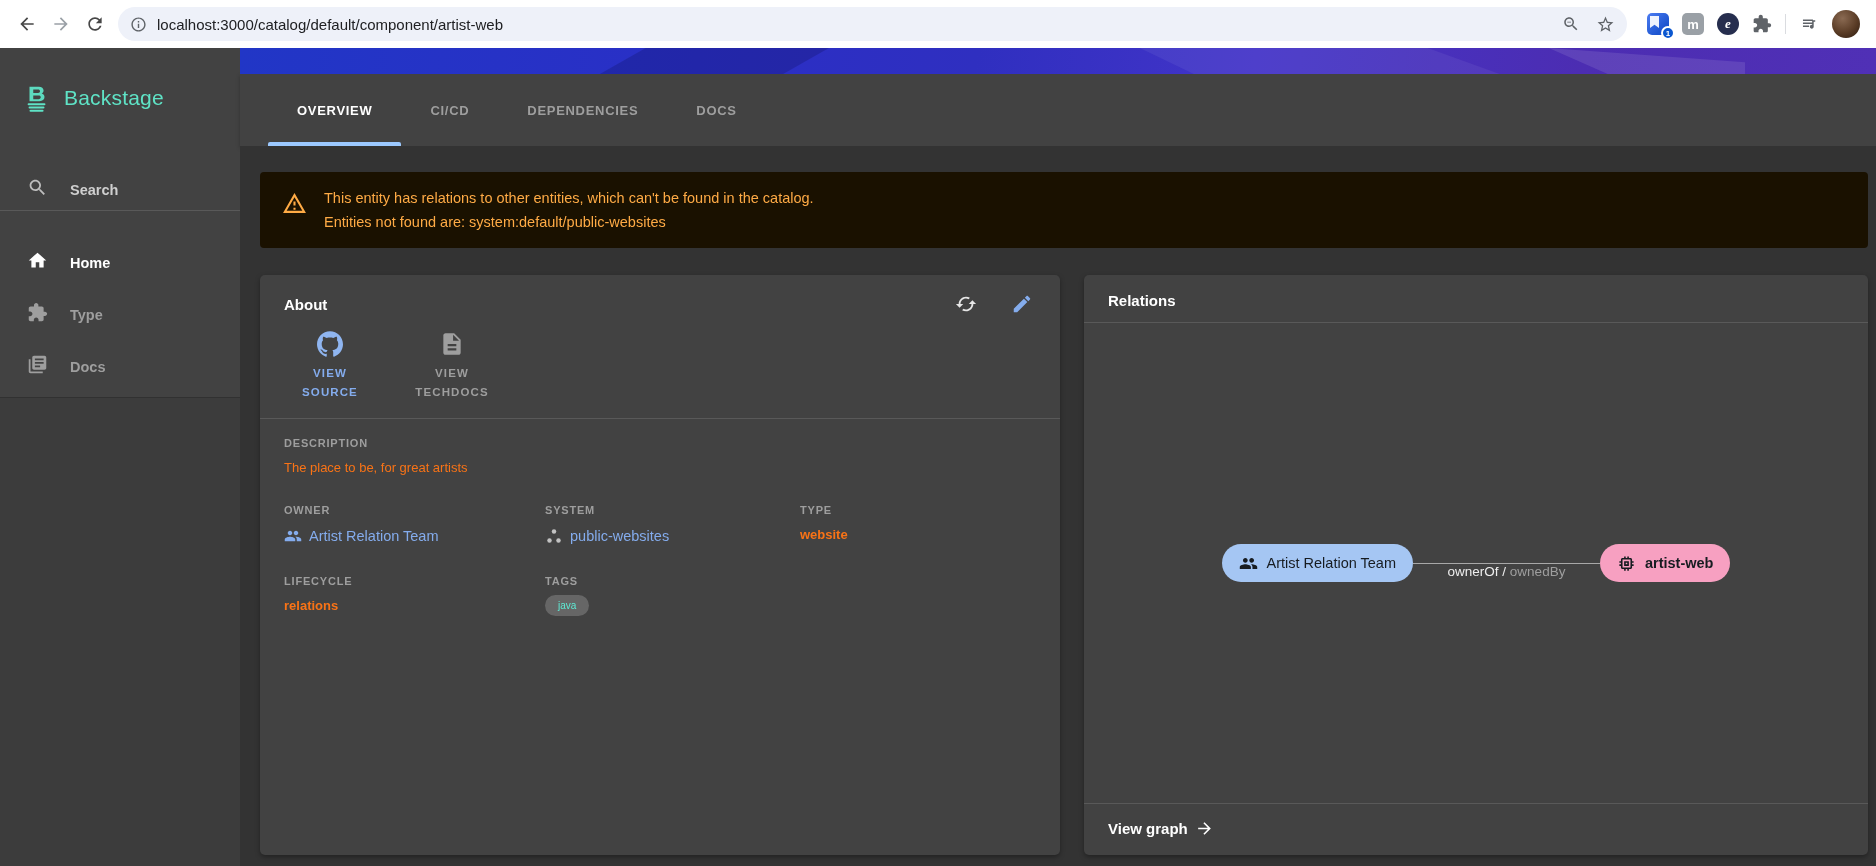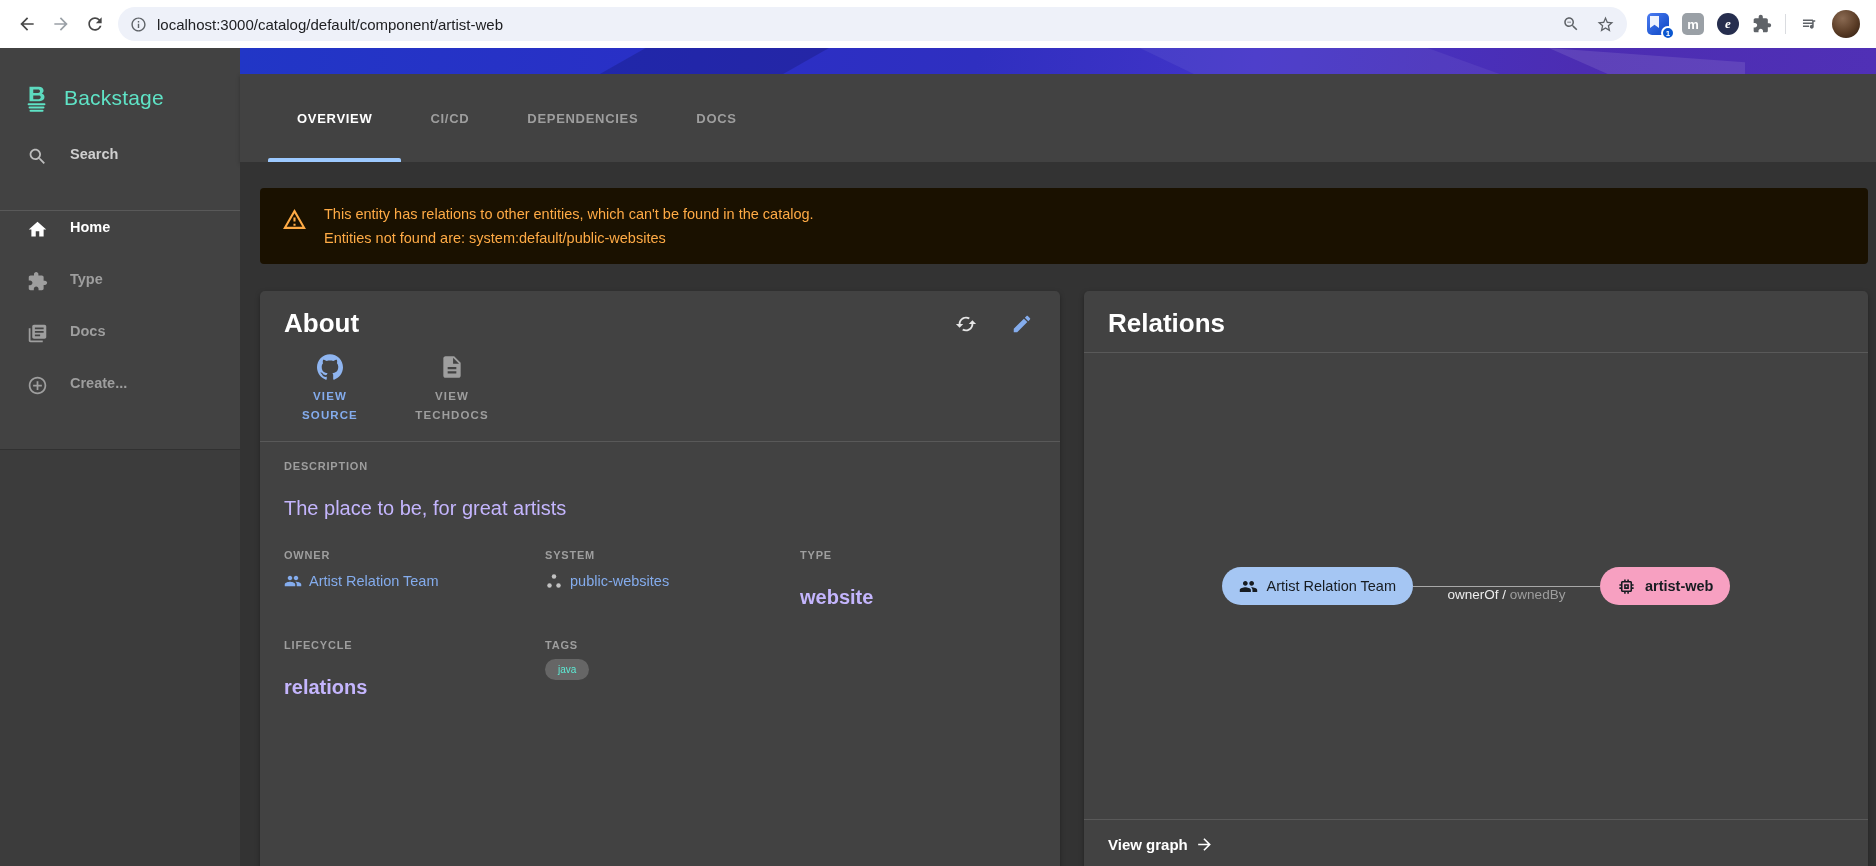--- a/index.html
+++ b/index.html
@@ -28,21 +28,21 @@
   .ext-e { background:#262e4e; border-radius:50%; font-family:"Liberation Serif",serif; font-style:italic; }
   .chrome-sep { width:1px; height:20px; background:#dadce0; }
   .avatar { width:28px; height:28px; border-radius:50%;
             background:radial-gradient(circle at 38% 30%, #8a6a52 0%, #5a3c26 55%, #2b1a0e 100%); }
 
   
   .app { display:flex; height:824px; }
   .sidebar { width:240px; background:#424242; display:flex; flex-direction:column; padding-top:28px; flex:0 0 auto; }
   .logo-row { height:44px; display:flex; align-items:center; gap:12px; padding-left:22px; }
   .logo-text { font-size:21px; font-weight:500; letter-spacing:.2px; }
-  .side-item { height:48px; display:flex; align-items:flex-start; gap:22px; padding-left:27px;
+  .side-item { height:48px; display:flex; align-items:flex-end; gap:22px; padding-left:27px;
                font-size:14.5px; font-weight:700; color:#9e9e9e; cursor:pointer; }
   .side-item svg { width:21px; height:21px; flex:0 0 auto; }
   .side-search { margin-top:26px; color:#cfcfcf; }
   .side-divider { border-top:1px solid rgba(255,255,255,.12); margin:12px 0 8px; }
   .side-item.active { color:#fff; }
   .side-item { height:52px; }
   .sidebar-lower { flex:1; margin-top:22px; background:rgba(0,0,0,.08); border-top:1px solid rgba(0,0,0,.18); }
 
   .main { flex:1; display:flex; flex-direction:column; min-width:0; }
 
@@ -50,54 +50,54 @@
   .band { height:26px; position:relative; overflow:hidden;
           background:linear-gradient(97deg,#2136c6 0%,#2a2fc6 28%,#2f2fc0 45%,#4334c8 62%,#4c2db2 82%,#5030b6 100%); }
   .band .shard1 { position:absolute; left:22%; top:0; width:14%; height:100%;
                   background:rgba(0,0,40,.18); clip-path:polygon(20% 0,100% 0,80% 100%,0 100%); }
   .band .shard2 { position:absolute; left:55%; top:0; width:22%; height:100%;
                   background:rgba(255,255,255,.06); clip-path:polygon(0 0,80% 0,100% 100%,15% 100%); }
   .band .shard3 { position:absolute; left:80%; top:0; width:12%; height:100%;
                   background:rgba(255,255,255,.10); clip-path:polygon(0 0,100% 55%,100% 100%,30% 100%); }
 
   
-  .tabbar { height:88px; background:#424242; display:flex; padding-left:28px; box-shadow:0 2px 4px rgba(0,0,0,.25); }
+  .tabbar { height:72px; background:#424242; display:flex; padding-left:28px; box-shadow:0 2px 4px rgba(0,0,0,.25); }
   .tab { display:flex; align-items:center; padding:0 29px; font-size:13px; font-weight:700;
          letter-spacing:.7px; color:#9e9e9e; position:relative; cursor:pointer; }
   .tab.active { color:#fff; }
   .tab.active::after { content:""; position:absolute; left:0; right:0; bottom:0; height:4px; border-radius:2px 2px 0 0; }
 
   
   .content { flex:1; background:#333; padding:26px 8px 0 20px; min-width:0; }
 
   .banner { border-radius:4px; padding:14px 22px; display:flex; gap:17px; align-items:flex-start; }
   .banner svg { width:25px; height:25px; margin-top:5px; flex:0 0 auto; }
   .banner-text { font-size:14.5px; line-height:24px; }
 
   .cards { display:flex; gap:24px; margin-top:27px; height:580px; }
   .card { background:#424242; border-radius:5px; box-shadow:0 2px 5px rgba(0,0,0,.35); display:flex; flex-direction:column; }
   .about-card { width:800px; flex:0 0 auto; }
   .rel-card { flex:1; min-width:0; }
 
   .card-header { display:flex; align-items:center; justify-content:space-between; padding:17px 24px 13px; }
-  .card-title { font-size:26px; font-weight:700; color:#fff; }
+  .card-title { font-size:15px; font-weight:700; color:#fff; }
   .header-actions { display:flex; align-items:center; gap:32px; padding-right:2px; }
   .icon-btn { width:24px; height:24px; display:flex; align-items:center; justify-content:center; cursor:pointer; }
   .icon-btn svg { width:22px; height:22px; }
 
   .about-buttons { display:flex; gap:30px; padding:2px 24px 0; }
   .vbtn { width:92px; display:flex; flex-direction:column; align-items:center; text-align:center;
           font-size:11.5px; font-weight:700; letter-spacing:1.1px; line-height:19px; cursor:pointer; }
   .vbtn svg { width:26px; height:26px; margin-bottom:7px; }
   .vbtn.disabled { color:#9e9e9e; }
   .about-divider { border-bottom:1px solid rgba(255,255,255,.12); margin-top:16px; }
 
   .about-body { padding:18px 24px; }
   .f-label { font-size:11px; font-weight:700; letter-spacing:.8px; color:#9e9e9e; text-transform:uppercase; }
-  .f-value { font-size:20px; color:#c4b5fd; margin-top:25px; }
+  .f-value { font-size:13px; color:#f97316; margin-top:11px; }
   .desc-block { margin-bottom:29px; }
   .f-grid { display:grid; grid-template-columns:261px 255px 1fr; row-gap:30px; }
   .link-row { display:flex; align-items:center; gap:7px; margin-top:11px; font-size:14.5px; cursor:pointer; }
   .link-row svg { width:18px; height:18px; }
   .bold-val { font-weight:700; }
   .chip { display:inline-flex; align-items:center; height:21px; padding:0 13px; border-radius:16px;
           background:#666; color:#5eead4; font-size:10px; margin-top:8px; }
 
   
   .rel-header { border-bottom:1px solid rgba(255,255,255,.12); }
@@ -202,26 +202,20 @@
           <path fill="#9e9e9e" d="M20.5 11H19V7c0-1.1-.9-2-2-2h-4V3.5C13 2.12 11.88 1 10.5 1S8 2.12 8 3.5V5H4c-1.1 0-1.99.9-1.99 2v3.8H3.5c1.49 0 2.7 1.21 2.7 2.7s-1.21 2.7-2.7 2.7H2V20c0 1.1.9 2 2 2h3.8v-1.5c0-1.49 1.21-2.7 2.7-2.7 1.49 0 2.7 1.21 2.7 2.7V22H17c1.1 0 2-.9 2-2v-4h1.5c1.38 0 2.5-1.12 2.5-2.5S21.88 11 20.5 11z"></path>
         </svg>
       <span>Type</span>
     </div>
     <div class="side-item">
       <svg viewBox="0 0 24 24">
           <path fill="#9e9e9e" d="M4 6H2v14c0 1.1.9 2 2 2h14v-2H4V6zm16-4H8c-1.1 0-2 .9-2 2v12c0 1.1.9 2 2 2h12c1.1 0 2-.9 2-2V4c0-1.1-.9-2-2-2zm-1 9H9V9h10v2zm-4 4H9v-2h6v2zm4-8H9V5h10v2z"></path>
         </svg>
       <span>Docs</span>
     </div>
-    <div class="side-item">
-      <svg viewBox="0 0 24 24">
-          <path fill="#9e9e9e" d="M13 7h-2v4H7v2h4v4h2v-4h4v-2h-4V7zm-1-5C6.48 2 2 6.48 2 12s4.48 10 10 10 10-4.48 10-10S17.52 2 12 2zm0 18c-4.41 0-8-3.59-8-8s3.59-8 8-8 8 3.59 8 8-3.59 8-8 8z"></path>
-        </svg>
-      <span>Create...</span>
-    </div>
 
     <div class="sidebar-lower"></div>
   </div>
 
   <div class="main">
     <div class="band">
       <div class="shard1"></div>
       <div class="shard2"></div>
       <div class="shard3"></div>
     </div>

